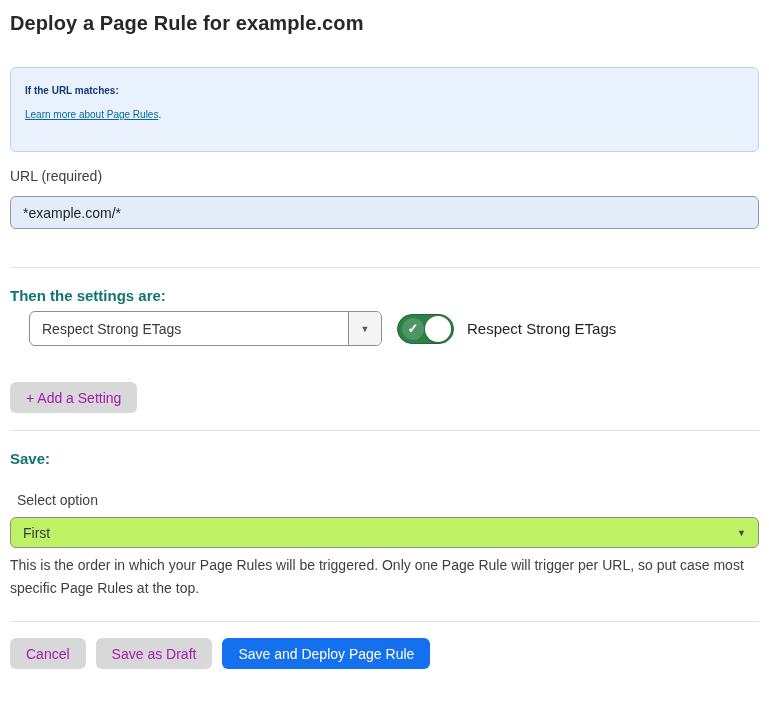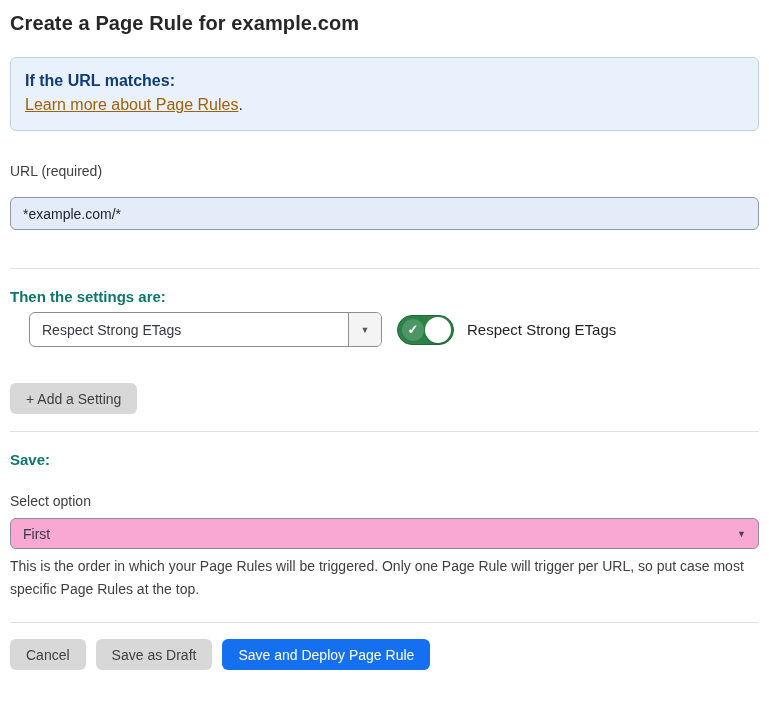--- a/index.html
+++ b/index.html
@@ -18,48 +18,48 @@
     margin: 10px 0 0;
     font-size: 20px;
     line-height: 26px;
     font-weight: 700;
     color: #27272a;
     letter-spacing: .1px;
   }
 
   
   .info-box {
-    margin-top: 21px;
+    margin-top: 31px;
     background: #e8f1fc;
     border: 1px solid #b9d3ef;
     border-radius: 6px;
-    padding: 11px 14px 13px;
+    padding: 11px 14px 24px;
     color: #103c78;
-    font-size: 16px;
+    font-size: 10px;
     line-height: 24px;
   }
   .info-box .info-heading { font-weight: 700; }
   .info-box a.learn-link {
-    color: #a16207;
+    color: #0369a1;
     text-decoration: underline;
     cursor: pointer;
   }
   .info-box .link-suffix { color: #103c78; }
 
   .field-label {
-    margin-top: 32px;
+    margin-top: 16px;
     font-size: 14px;
     line-height: 16px;
     color: #404040;
   }
 
   .url-input {
     display: block;
     width: 100%;
-    margin-top: 18px;
+    margin-top: 12px;
     height: 33px;
     background: #e4ecf9;
     border: 1px solid #8c99ad;
     border-radius: 6px;
     padding: 0 12px;
     font-family: "Liberation Sans", sans-serif;
     font-size: 14px;
     color: #22262b;
     outline: none;
   }
@@ -164,34 +164,34 @@
     align-items: center;
     justify-content: center;
     height: 31px;
     padding: 0 16px;
     border: none;
     border-radius: 6px;
     font-family: "Liberation Sans", sans-serif;
     font-size: 14px;
     cursor: pointer;
   }
-  .btn-gray { background: #d8d8d8; color: #404040; }
+  .btn-gray { background: #d8d8d8; color: #a21caf; }
   .btn-blue { background: #1570ef; color: #ffffff; }
 
   .add-setting { margin-top: 36px; }
 
-  .order-label { margin-top: 25px; }
+  .order-label { margin-top: 25px; margin-left: 7px; }
 
   .order-select {
     margin-top: 9px;
     width: 100%;
     height: 31px;
     border: 1px solid #8d8d8d;
     border-radius: 6px;
-    background: #f9a8d4;
+    background: #bef264;
     display: flex;
     align-items: center;
     padding: 0 12px;
     font-size: 14px;
     color: #36393f;
     cursor: pointer;
   }
   .order-select .select-value { flex: 1; }
   .order-select .select-caret { font-size: 9px; color: #44484e; }
 
@@ -206,21 +206,21 @@
     margin-top: 16px;
     display: flex;
     gap: 10px;
   }
 </style>
 </head>
 <body>
 
 <div class="page">
 
-  <h1 class="page-title">Create a Page Rule for example.com</h1>
+  <h1 class="page-title">Deploy a Page Rule for example.com</h1>
 
   <div class="info-box">
     <div class="info-heading">If the URL matches:</div>
     <div><a class="learn-link">Learn more about Page Rules</a><span class="link-suffix">.</span></div>
   </div>
 
   <div class="field-label">URL (required)</div>
   <input class="url-input" type="text" value="*example.com/*" style="">
 
   <hr class="divider divider-1">

